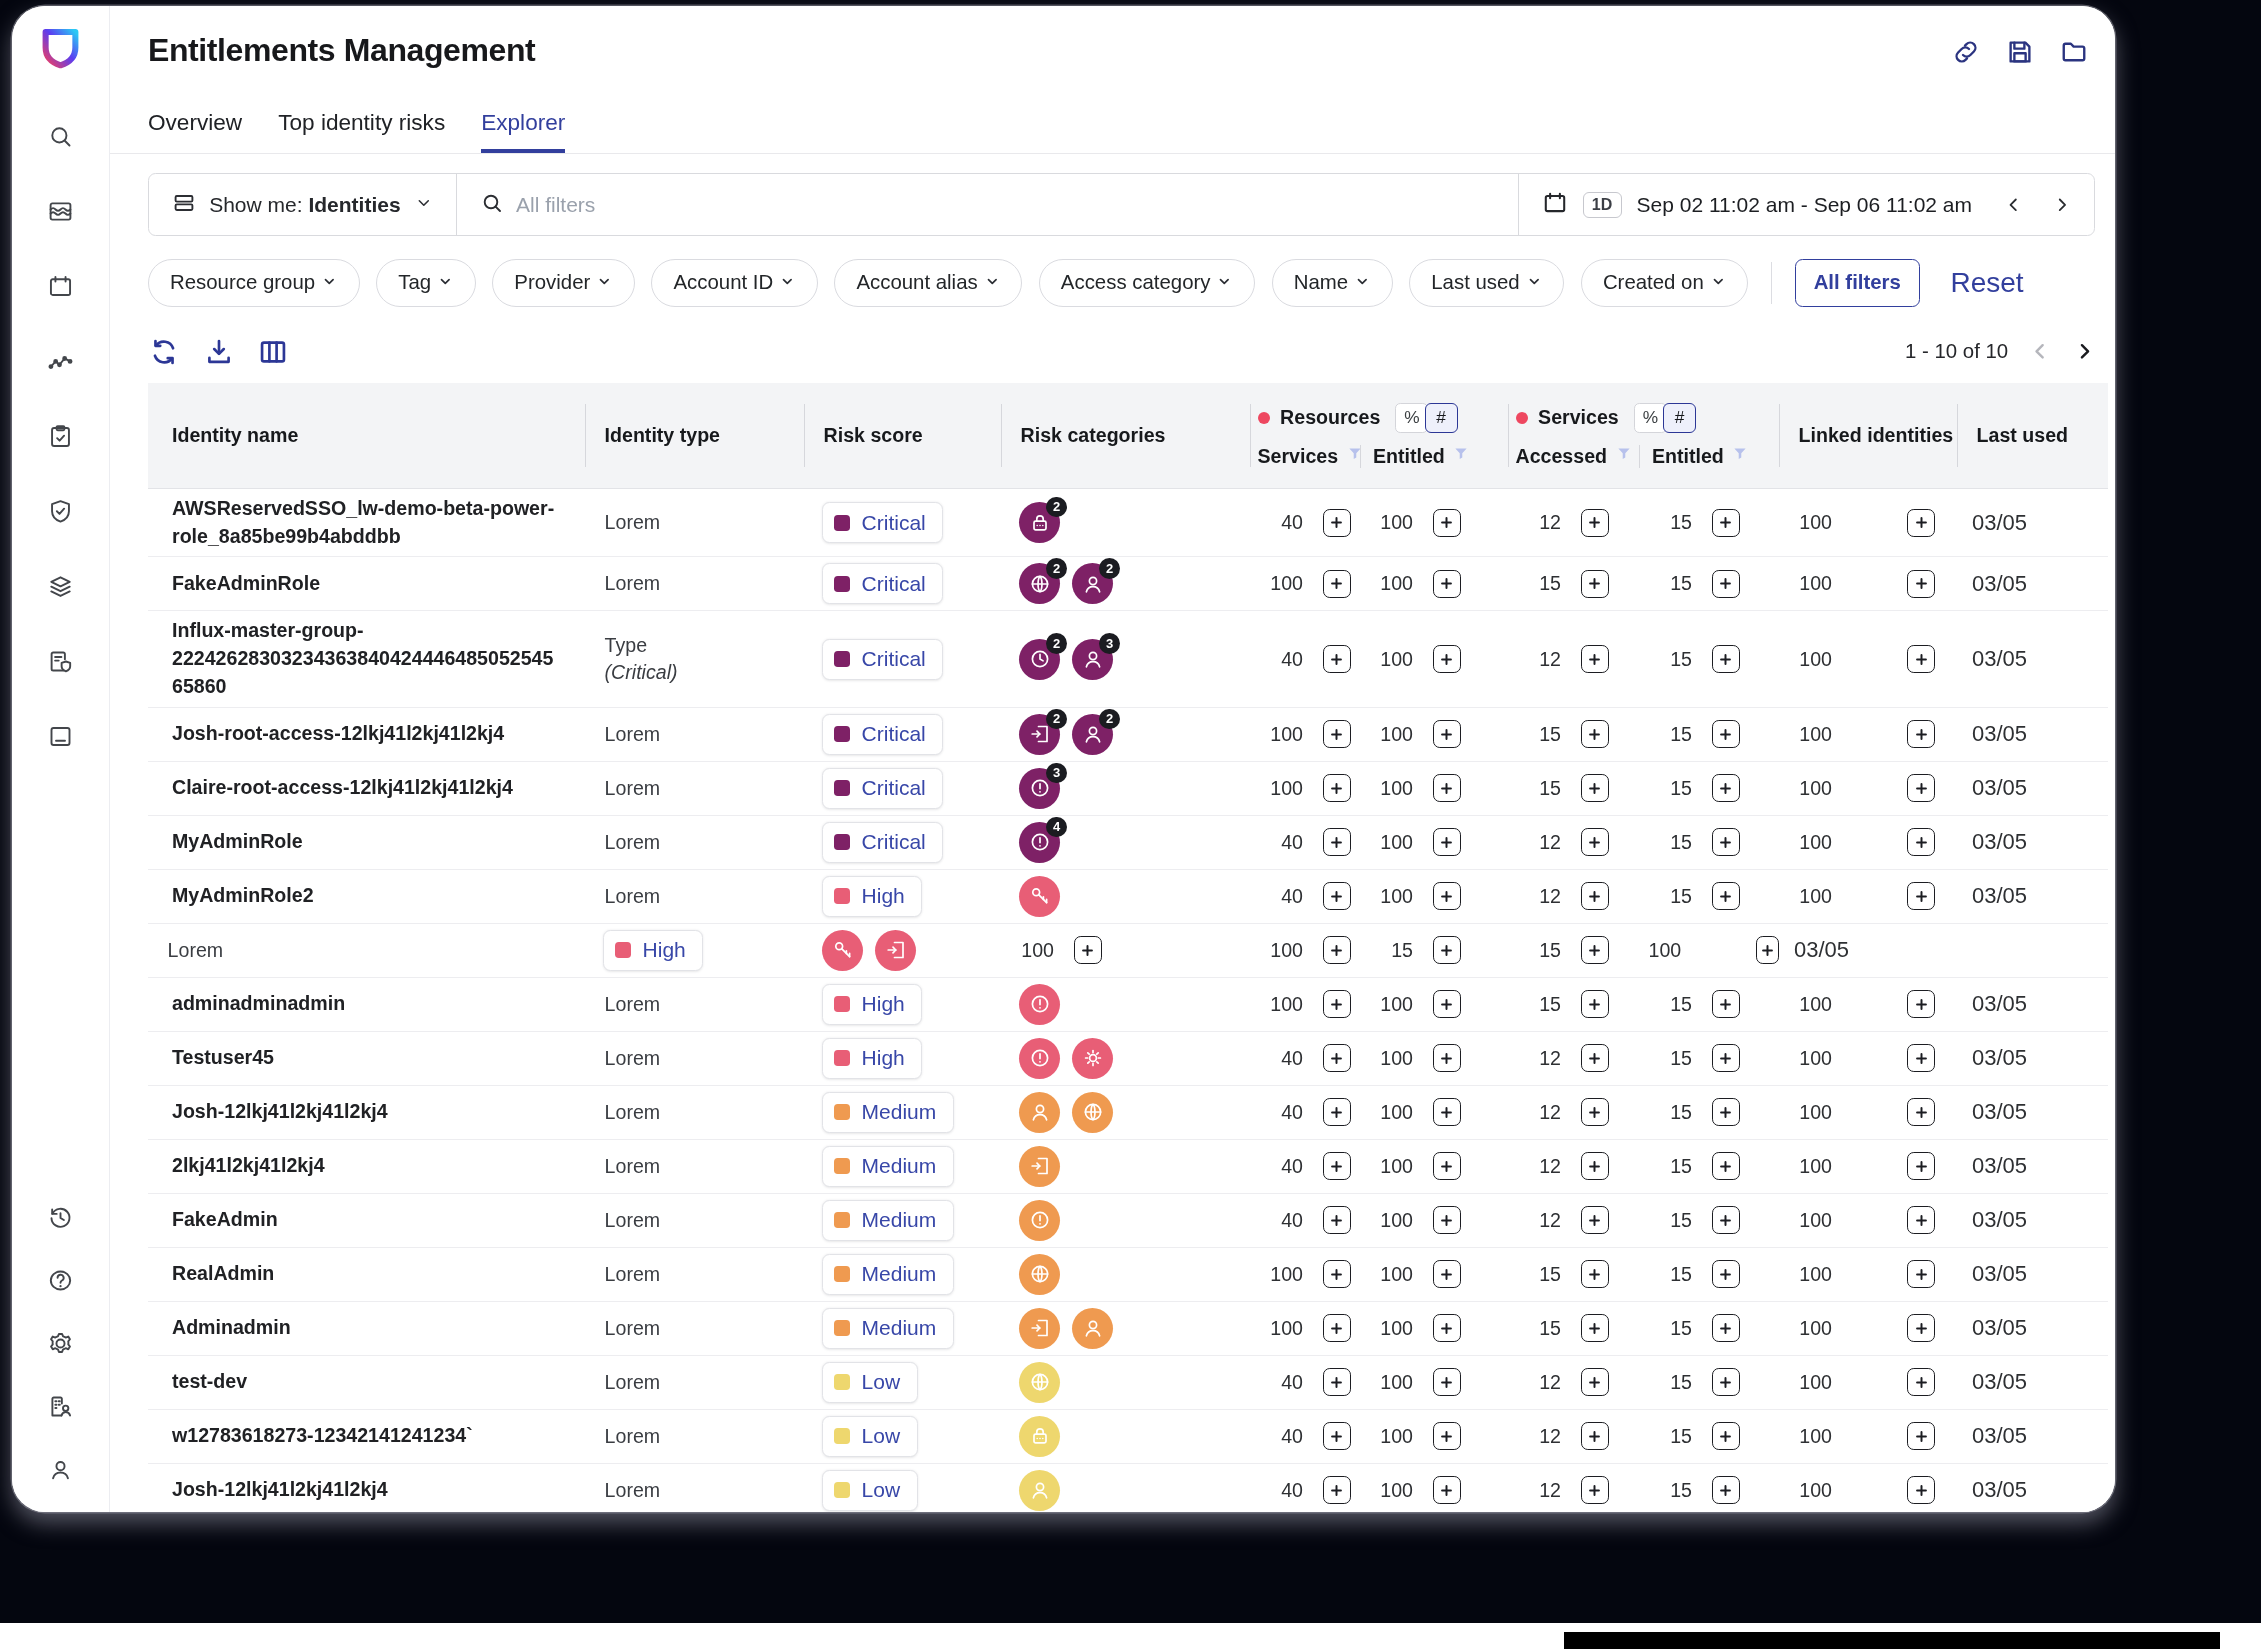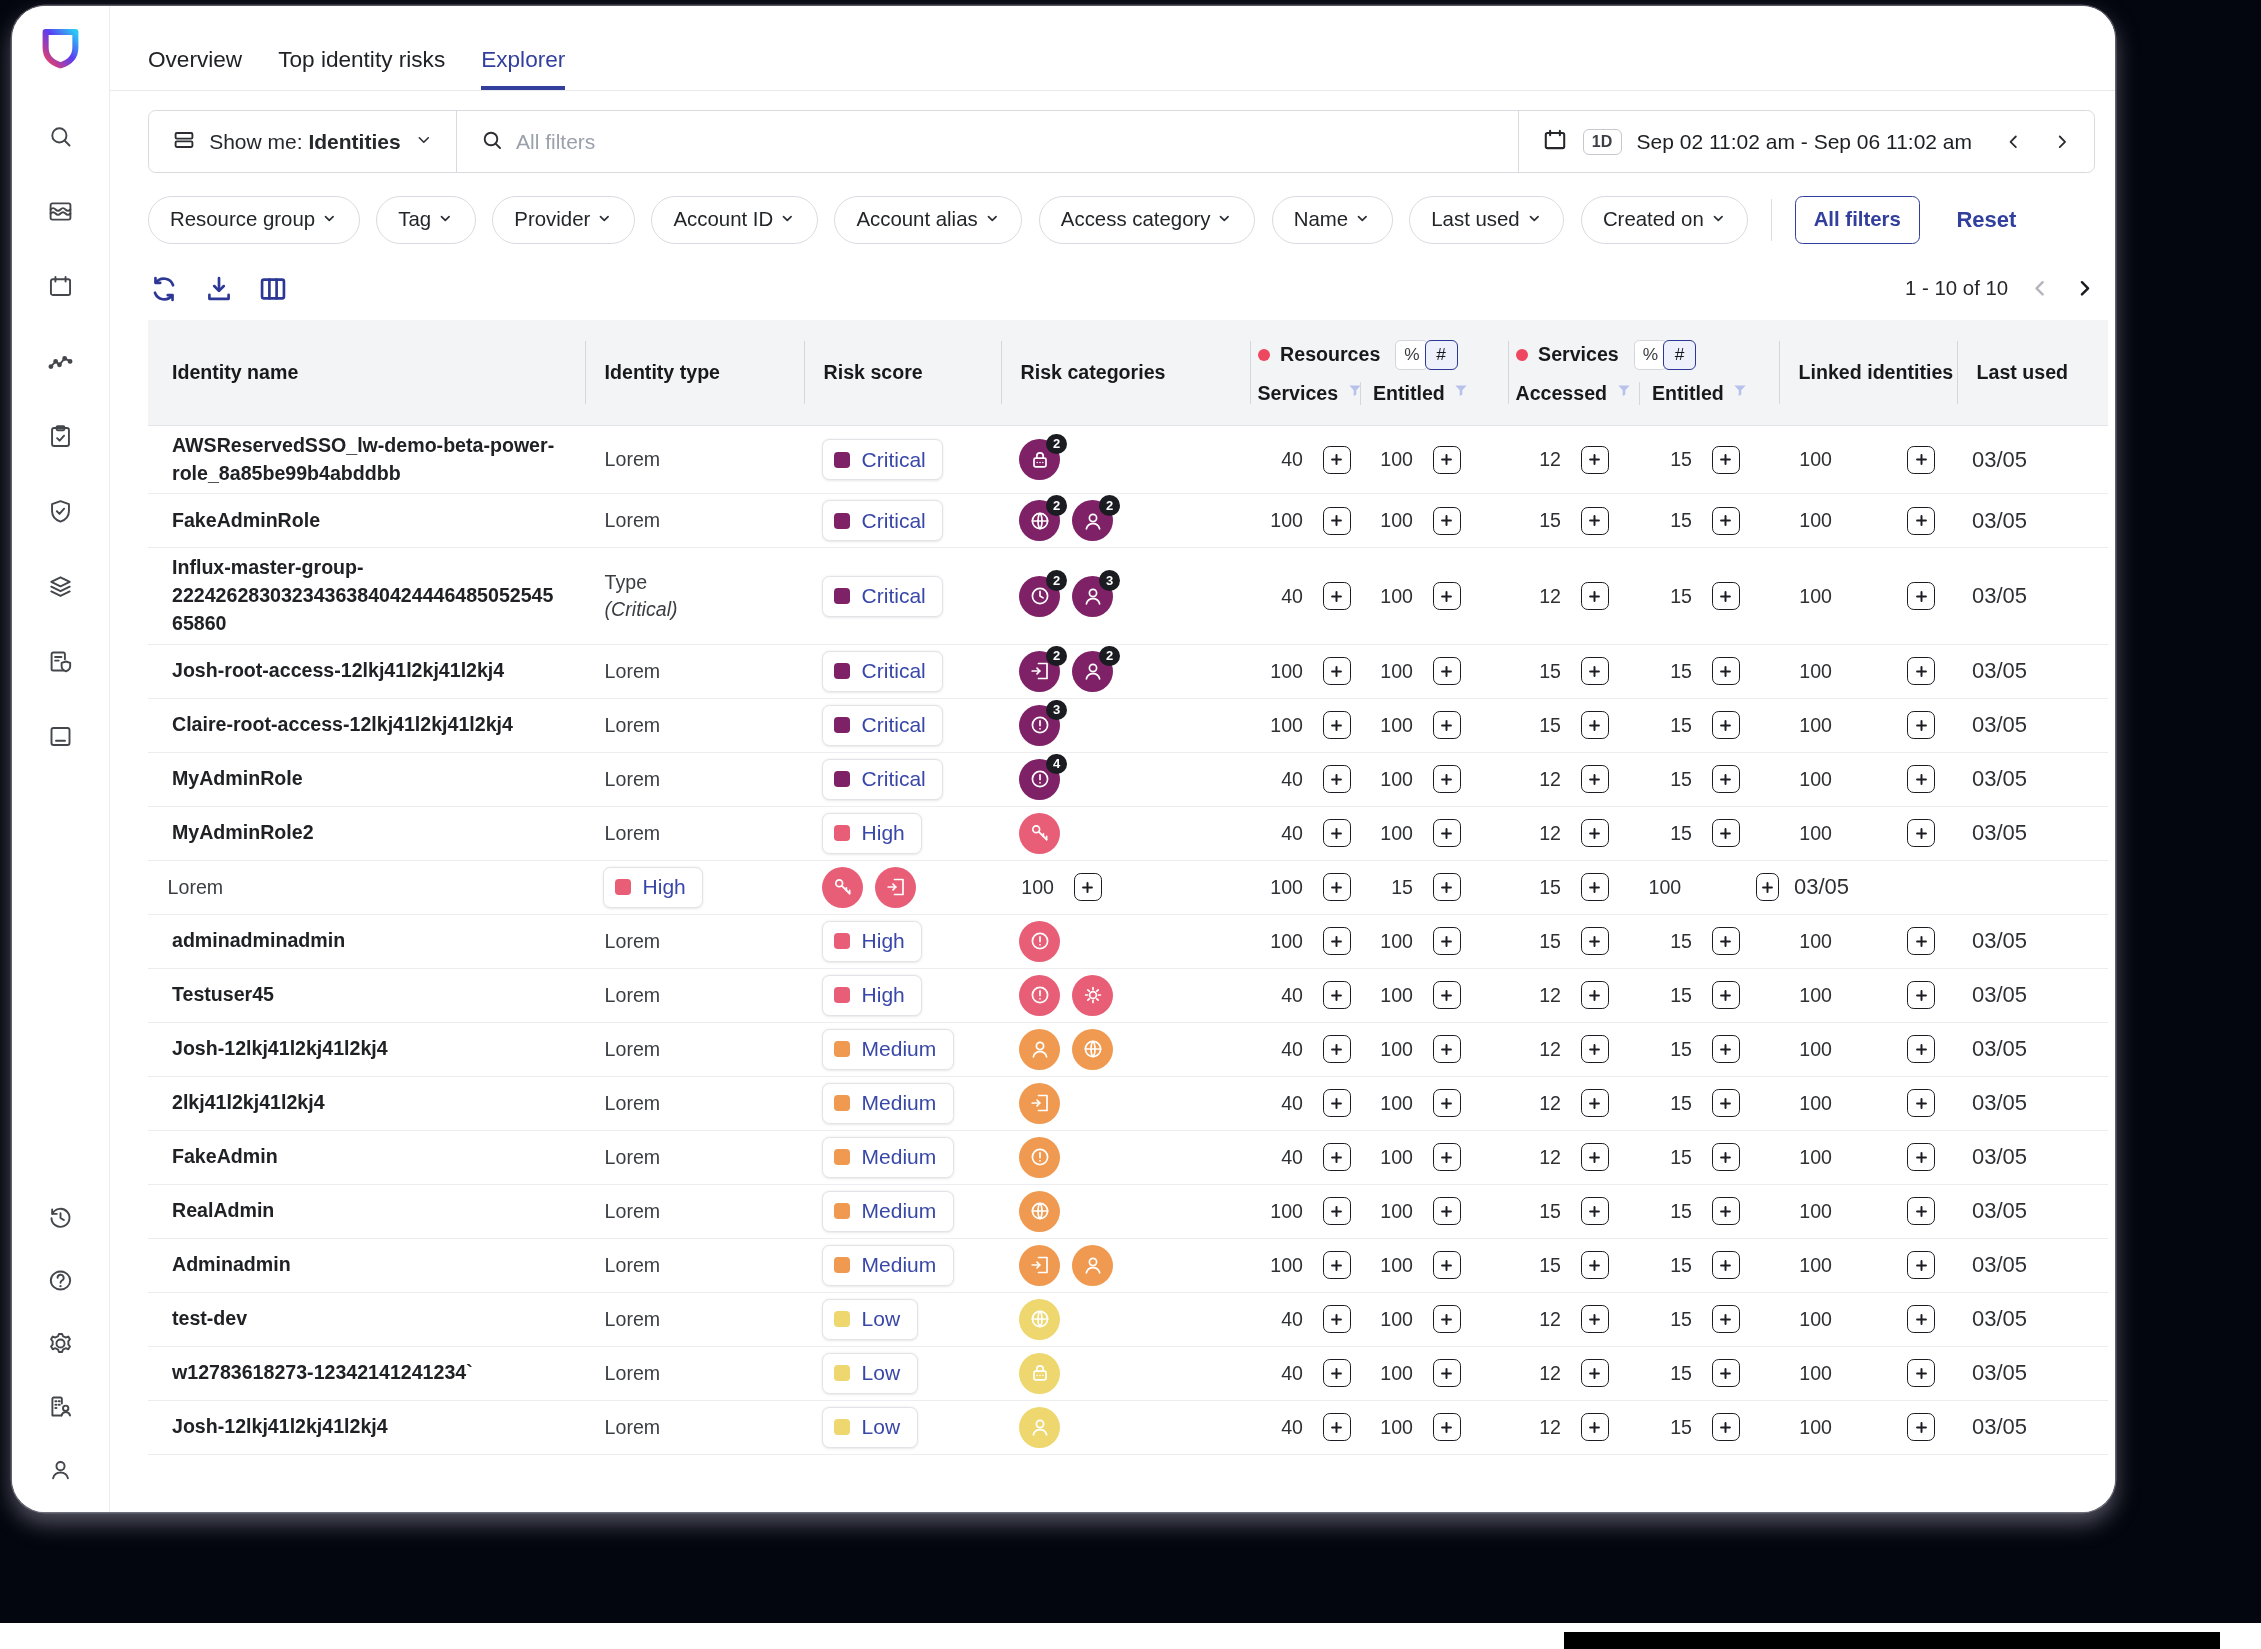--- a/index.html
+++ b/index.html
@@ -54,21 +54,21 @@
   .fb-date .nav svg { width:19.6px; height:19.6px; fill:none; stroke:#2a2c30; stroke-width:2.2; stroke-linecap:round; stroke-linejoin:round; }
 
   
   .chips { display:flex; align-items:center; gap:16.6px; margin:22.6px 19.6px 0 38px; }
   .chip { display:flex; align-items:center; gap:6px; height:48px; border:1.1px solid #dadbe0; border-radius:24px;
           padding:0 21px; font-size:20.4px; color:#232629; background:#fff; cursor:pointer; white-space:nowrap; }
   .chip svg { width:16.6px; height:16.6px; fill:none; stroke:#2a2d33; stroke-width:2.4; stroke-linecap:round; stroke-linejoin:round; }
   .chips-divider { width:1.1px; height:42px; background:#dcdde2; margin:0 6px; }
   .btn-allfilters { height:48px; border:1.9px solid var(--accent,#323f9d); border-radius:7.5px; background:#fff;
                     color:var(--accent,#323f9d); font-size:20.4px; font-weight:700; padding:0 18px; cursor:pointer; font-family:inherit; }
-  .link-reset { font-size:22px; font-weight:700; color:var(--accent,#323f9d); margin-left:20px; cursor:pointer; white-space:nowrap; }
+  .link-reset { font-size:28px; font-weight:400; color:var(--accent,#323f9d); margin-left:14px; cursor:pointer; white-space:nowrap; }
 
   
   .table-toolbar { display:flex; align-items:center; justify-content:space-between; padding:29px 19.6px 15px 38px; }
   .tt-icons { display:flex; gap:22.6px; }
   .tt-icons .icn { width:32px; height:32px; cursor:pointer; }
   .tt-icons svg { width:32px; height:32px; fill:none; stroke:#2c3796; stroke-width:2; stroke-linecap:round; stroke-linejoin:round; }
   .pagination { display:flex; align-items:center; gap:21px;margin-left:20px; }
   .pagination .pg-text { font-size:20.4px; color:#26272b; }
   .pagination .pg-btn { width:22.6px; height:22.6px; cursor:pointer; }
   .pagination svg { width:22.6px; height:22.6px; fill:none; stroke-width:2.6; stroke-linecap:round; stroke-linejoin:round; }
@@ -240,20 +240,37 @@
             <span><svg viewBox="0 0 24 24">
                 <circle cx="12" cy="9" r="3.6"></circle>
                 <path d="M5.4 19.8a6.8 6.8 0 0 1 13.2 0"></path>
               </svg></span>
           </div>
         </div>
     </nav>
 
     <div class="main">
 
+      <div class="app-header">
+        <h1 class="page-title">Entitlements Management</h1>
+        <div class="hdr-actions">
+            <span class="icn"><svg viewBox="0 0 24 24">
+                <path d="M9.6 14.4a4.2 4.2 0 0 0 5.9 0l2.8-2.8a4.17 4.17 0 0 0-5.9-5.9l-1.2 1.2"></path>
+                <path d="M14.4 9.6a4.2 4.2 0 0 0-5.9 0l-2.8 2.8a4.17 4.17 0 0 0 5.9 5.9l1.2-1.2"></path>
+              </svg></span>
+            <span class="icn"><svg viewBox="0 0 24 24">
+                <path d="M4.5 4.5h11.8l3.2 3.2V19.5h-15Z"></path>
+                <path d="M7.5 4.5v4.8h8V4.5"></path>
+                <rect x="7.5" y="13" width="9" height="6.5"></rect>
+              </svg></span>
+            <span class="icn"><svg viewBox="0 0 24 24">
+                <path d="M3.8 6.8c0-.8.6-1.4 1.4-1.4h4.3l2.2 2.3h7.1c.8 0 1.4.6 1.4 1.4v8.1c0 .8-.6 1.4-1.4 1.4H5.2c-.8 0-1.4-.6-1.4-1.4Z"></path>
+              </svg></span>
+          </div>
+      </div>
 
       <div class="tabs">
           <div class="tab">Overview</div>
           <div class="tab">Top identity risks</div>
           <div class="tab active">Explorer</div>
         </div>
 
       <div class="filterbar">
         <div class="fb-show">
           <span class="icn"><svg viewBox="0 0 24 24">

